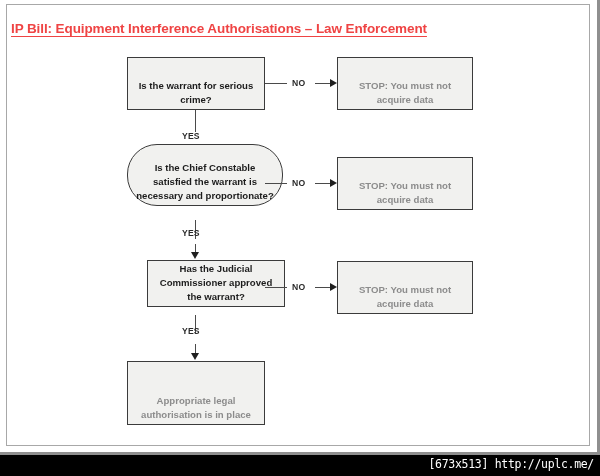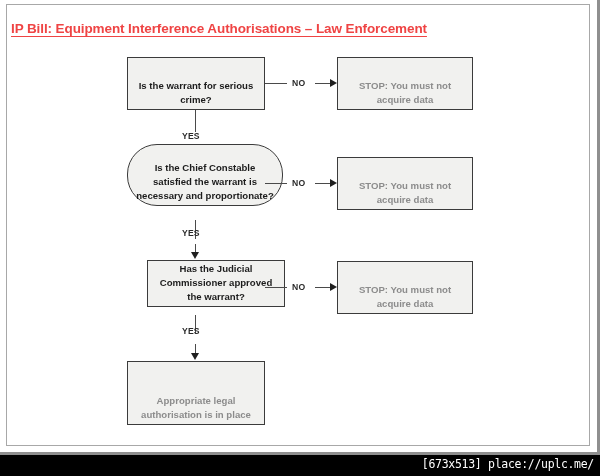--- a/index.html
+++ b/index.html
@@ -205,16 +205,16 @@
   <div class="vline" style="left:195px; top:315px; height:19px;"></div>
   <div class="edge-label" style="left:182px; top:326px;">YES</div>
   <div class="vline" style="left:195px; top:344px; height:13px;"></div>
   <div class="arrow-down" style="left:191px; top:353px;"></div>
 
   <div class="node terminal" style="left:127px; top:361px; width:138px; height:64px;">
     <span>Appropriate legal authorisation is in place</span>
   </div>
 
   <div class="watermark-bar">
-    <div class="watermark-text">[673x513] place://uplc.me/</div>
+    <div class="watermark-text">[673x513] http://uplc.me/</div>
   </div>
 
 </div>
 
 </body></html>

